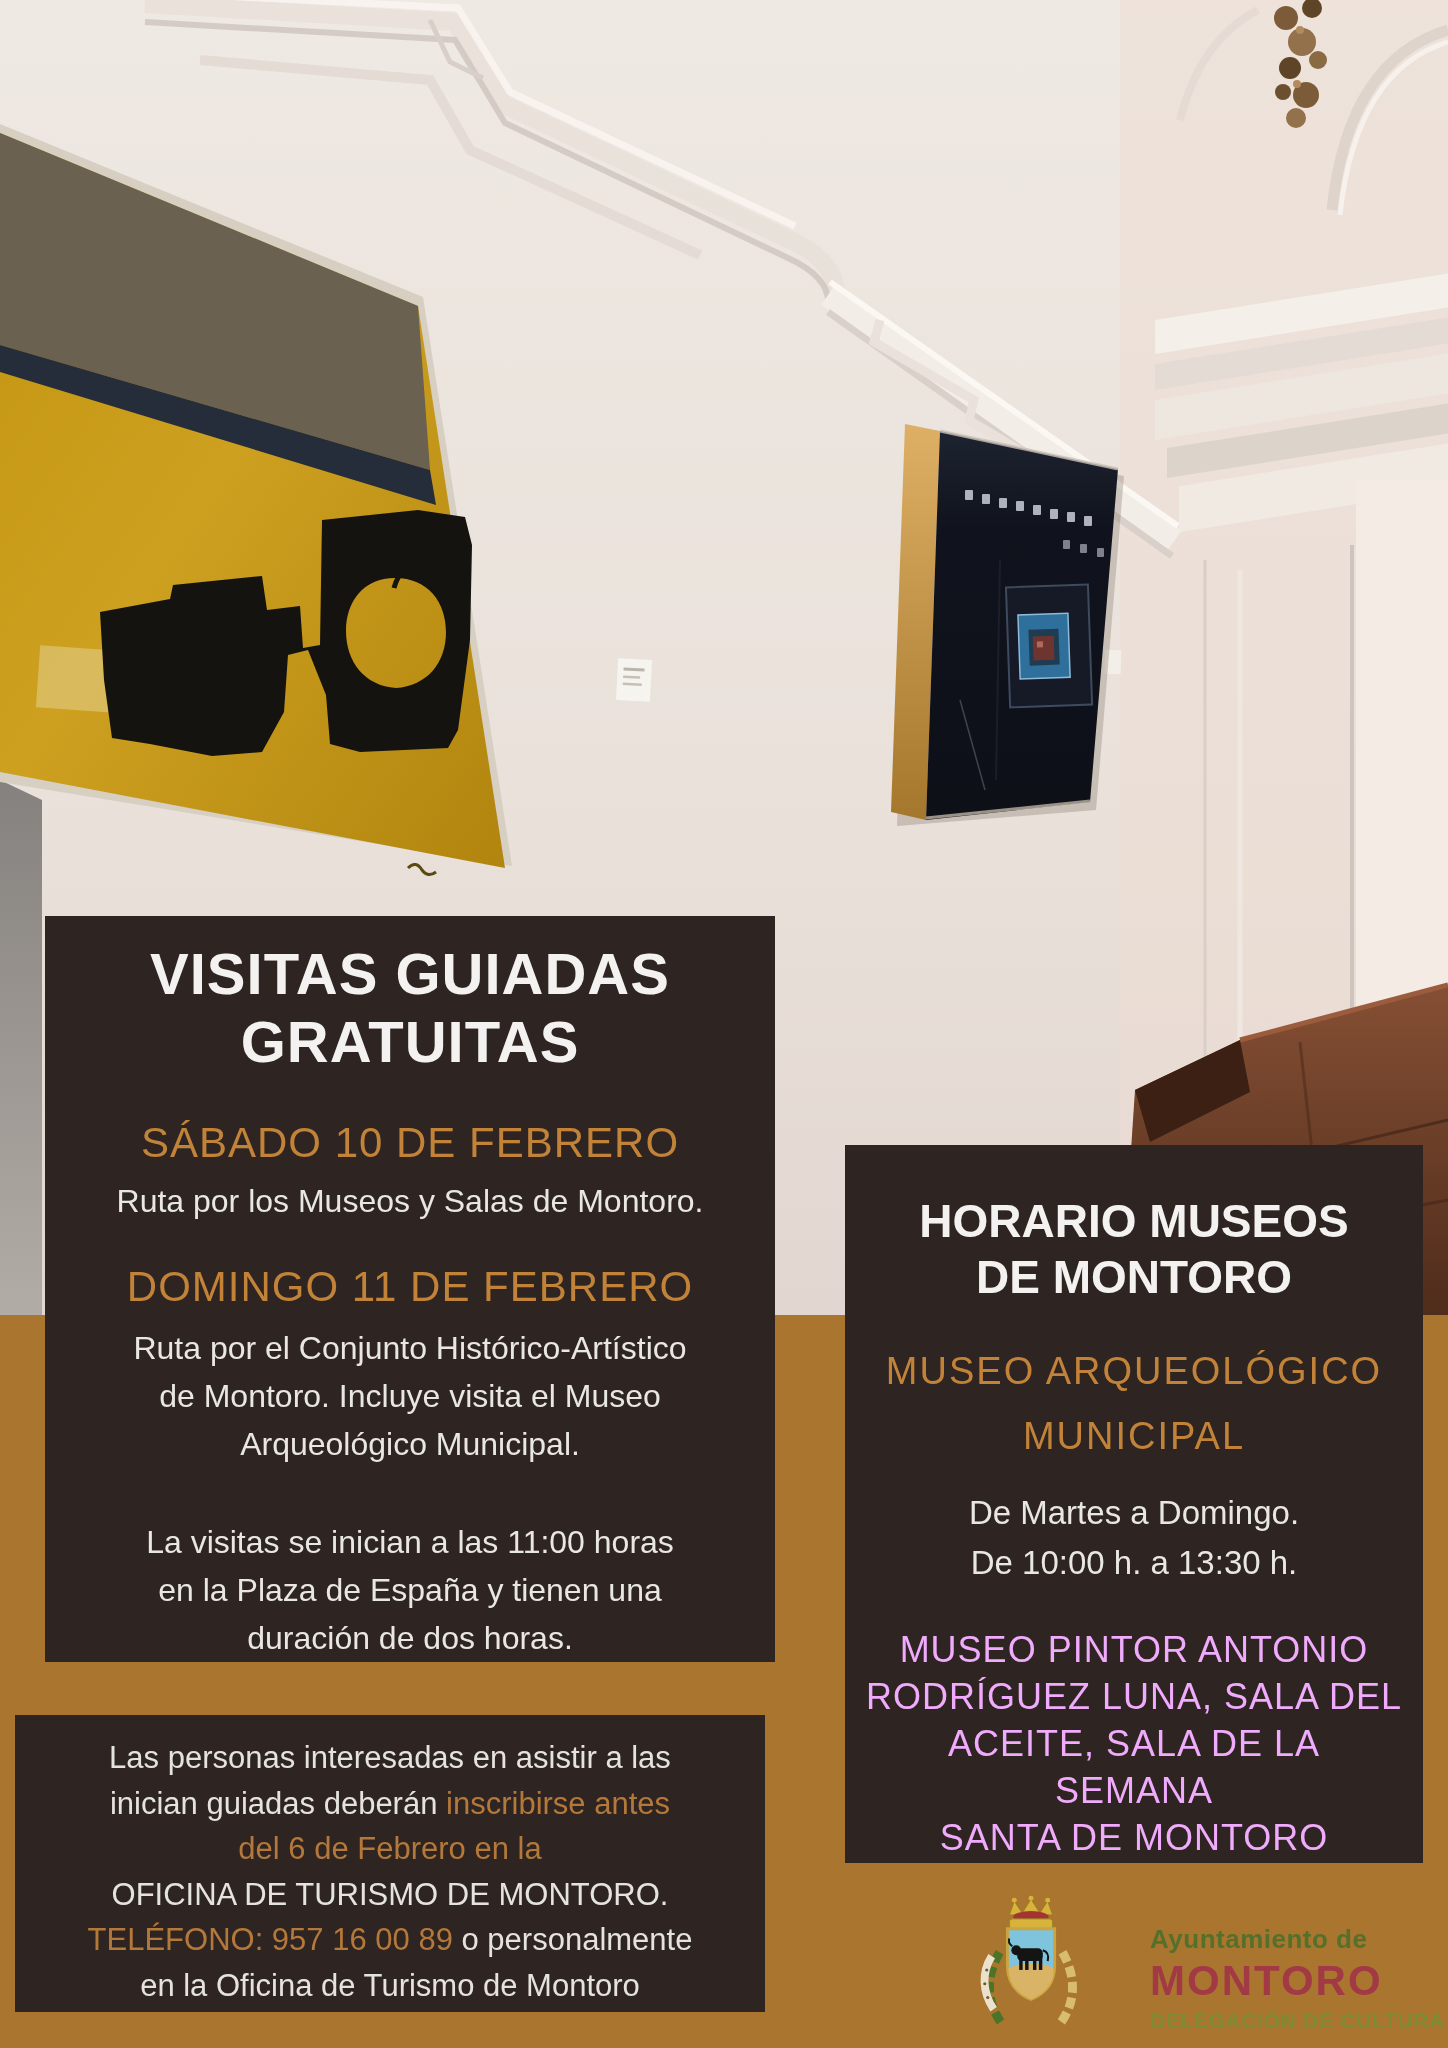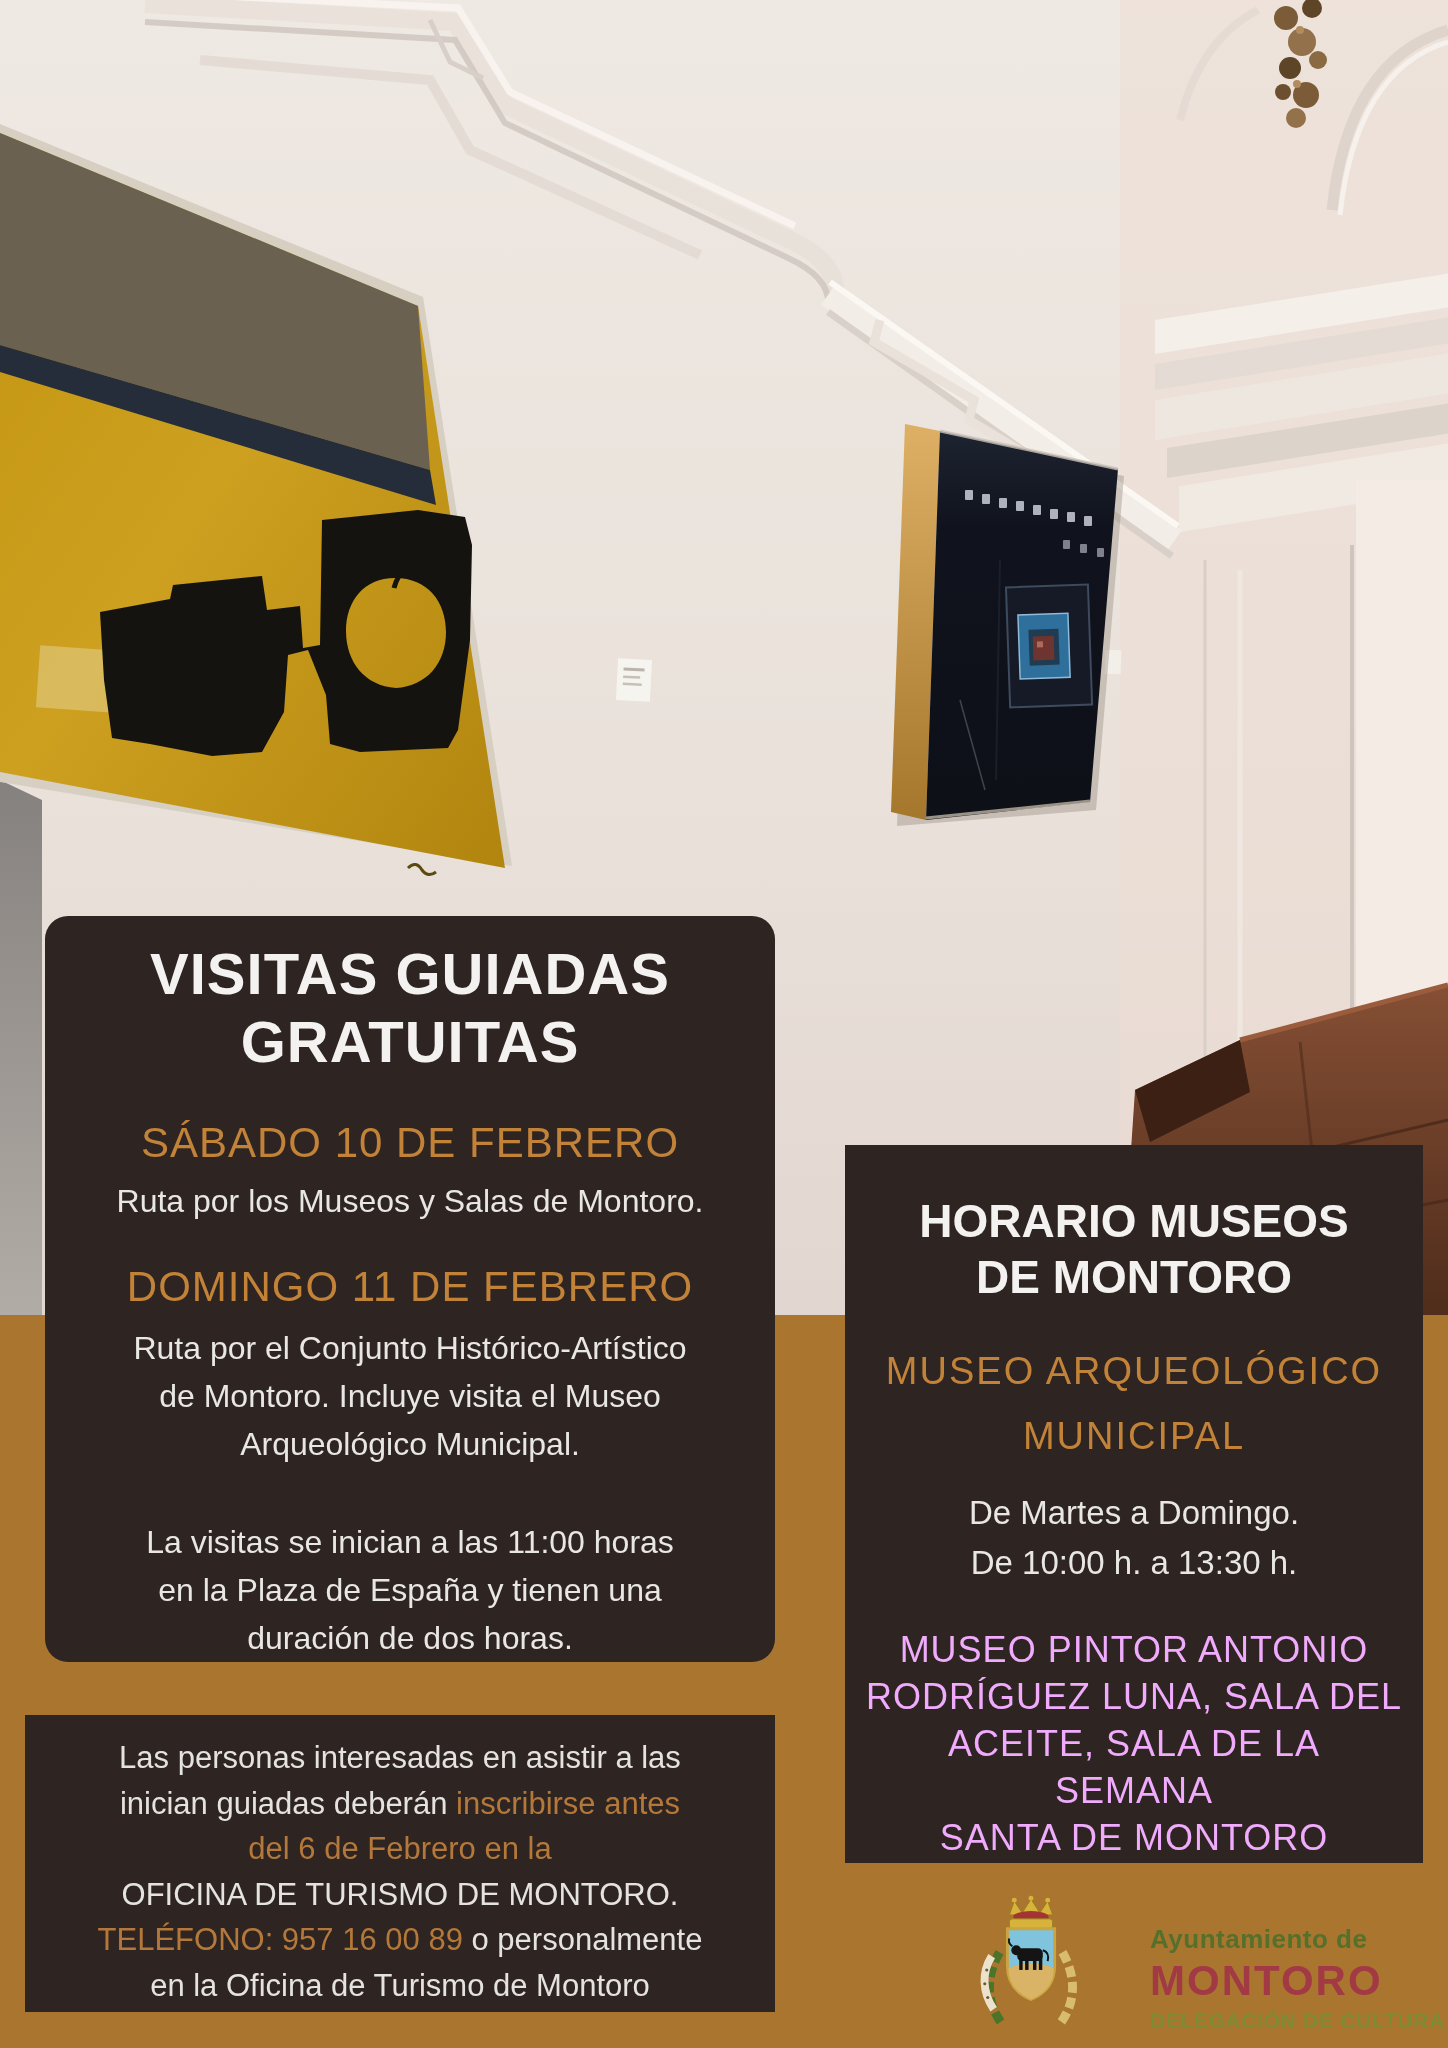--- a/index.html
+++ b/index.html
@@ -4,23 +4,23 @@
 <style>
   html,body{margin:0;padding:0;background:#555;}
   .poster{
     position:relative;width:1448px;height:2048px;overflow:hidden;
     background:#a9752f;
     font-family:"Liberation Sans", sans-serif;
   }
   .photo{position:absolute;left:0;top:0;width:1448px;height:1315px;}
   .pre{white-space:pre-line;}
   .box{position:absolute;background:#2e2522;color:#e9e7e3;text-align:center;box-sizing:border-box;}
-  .box-lt{left:45px;top:916px;width:730px;height:746px;padding:24px 38px 0 38px;border-radius:23px;}
+  .box-lt{left:45px;top:916px;width:730px;height:746px;padding:24px 38px 0 38px;}
   .box-r{left:845px;top:1145px;width:578px;height:718px;padding:48px 20px 0 20px;}
-  .box-lb{left:25px;top:1715px;width:750px;height:297px;padding:20px 30px 0 30px;}
+  .box-lb{left:15px;top:1715px;width:750px;height:297px;padding:20px 30px 0 30px;}
   .title{font-weight:800;font-size:58px;line-height:1.18;color:#f4f2f0;letter-spacing:1px;}
   .date-head{font-weight:500;font-size:42px;line-height:1.25;color:#c28339;letter-spacing:1px;margin-top:40px;}
   .date-head.second{margin-top:36px;}
   .body-text{font-size:32px;line-height:1.5;color:#e9e7e3;margin-top:8px;}
   .body-text.wide{margin-top:10px;}
   .note{font-size:32px;line-height:1.5;color:#e9e7e3;margin-top:50px;}
   .r-title{font-weight:800;font-size:46px;line-height:1.22;color:#f4f2f0;}
   .museum-name{font-weight:500;font-size:38px;line-height:1.7;letter-spacing:2px;color:#c28339;margin-top:34px;}
   .museum-days{font-size:33px;line-height:1.5;color:#e9e7e3;margin-top:20px;}
   .museum-name2{font-weight:500;font-size:36px;line-height:1.3;letter-spacing:1px;color:#f0abfc;margin-top:40px;}

